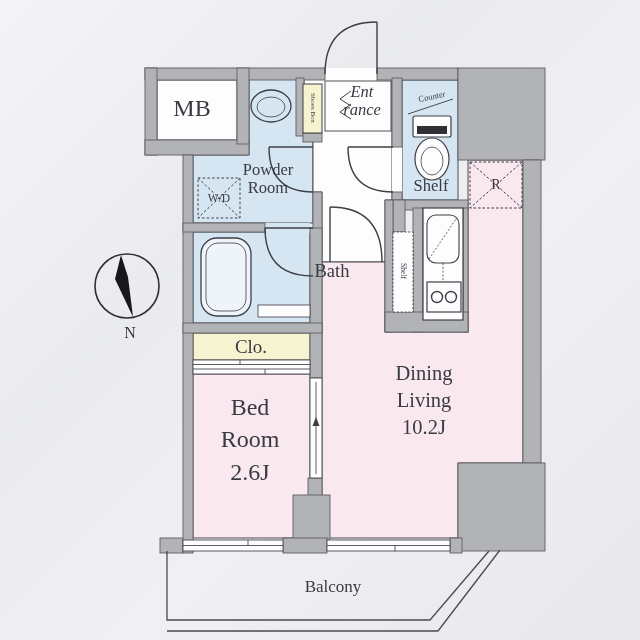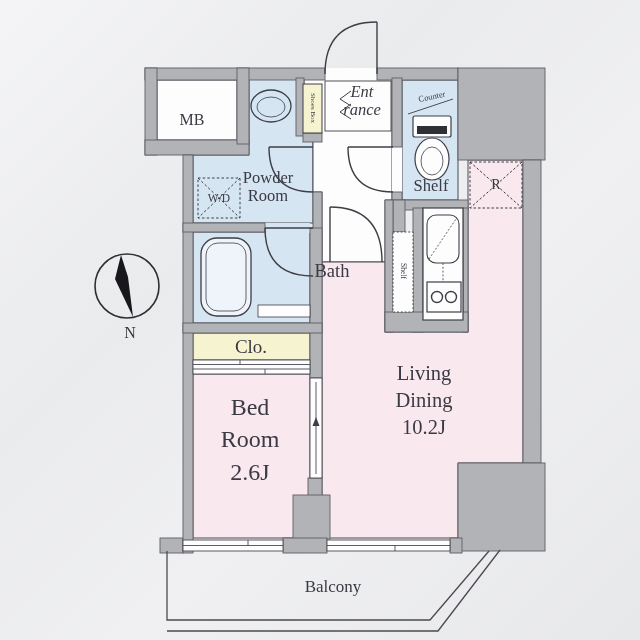--- a/index.html
+++ b/index.html
@@ -166,23 +166,23 @@
     <path d="M167,551 V620 H430 L489,551"></path>
     <path d="M167,631 H438 L500,550"></path>
   </g>
 
   <g>
     <circle cx="127" cy="286" r="32" stroke="#2e2e34" stroke-width="1.6" fill="none"></circle>
     <polygon points="121,255 128,277 133,317 115,279" fill="#17171c"></polygon>
   </g>
 </svg>
 
-  <div class="lbl" style="left:192px;top:120px;font-size:16px;">MB</div>
-
-  <div class="lbl lines" style="left:268px;top:187px;font-size:16.5px;text-align:center;">
+  <div class="lbl" style="left:192px;top:108px;font-size:24px;">MB</div>
+
+  <div class="lbl lines" style="left:268px;top:179px;font-size:16.5px;text-align:center;">
     <div>Powder</div>
     <div>Room</div>
   </div>
 
   <div class="lbl lines" style="left:362px;top:101px;font-size:16.5px;font-style:italic;">
     <div>Ent</div>
     <div>rance</div>
   </div>
 
   <div class="lbl vlbl" style="left:312px;top:108px;font-size:7px;">Shoes Box</div>
@@ -200,21 +200,21 @@
 
   <div class="lbl" style="left:251px;top:347px;font-size:19px;">Clo.</div>
 
   <div class="lbl lines" style="left:250px;top:440px;font-size:24px;line-height:1.35;">
     <div>Bed</div>
     <div>Room</div>
     <div>2.6J</div>
   </div>
 
   <div class="lbl lines" style="left:424px;top:401px;font-size:20.5px;line-height:1.32;">
+    <div>Dining</div>
     <div>Living</div>
-    <div>Dining</div>
     <div>10.2J</div>
   </div>
 
   <div class="lbl" style="left:333px;top:587px;font-size:17px;">Balcony</div>
 
   <div class="lbl" style="left:130px;top:333px;font-size:16px;">N</div>
 </div>
 
 </body></html>

